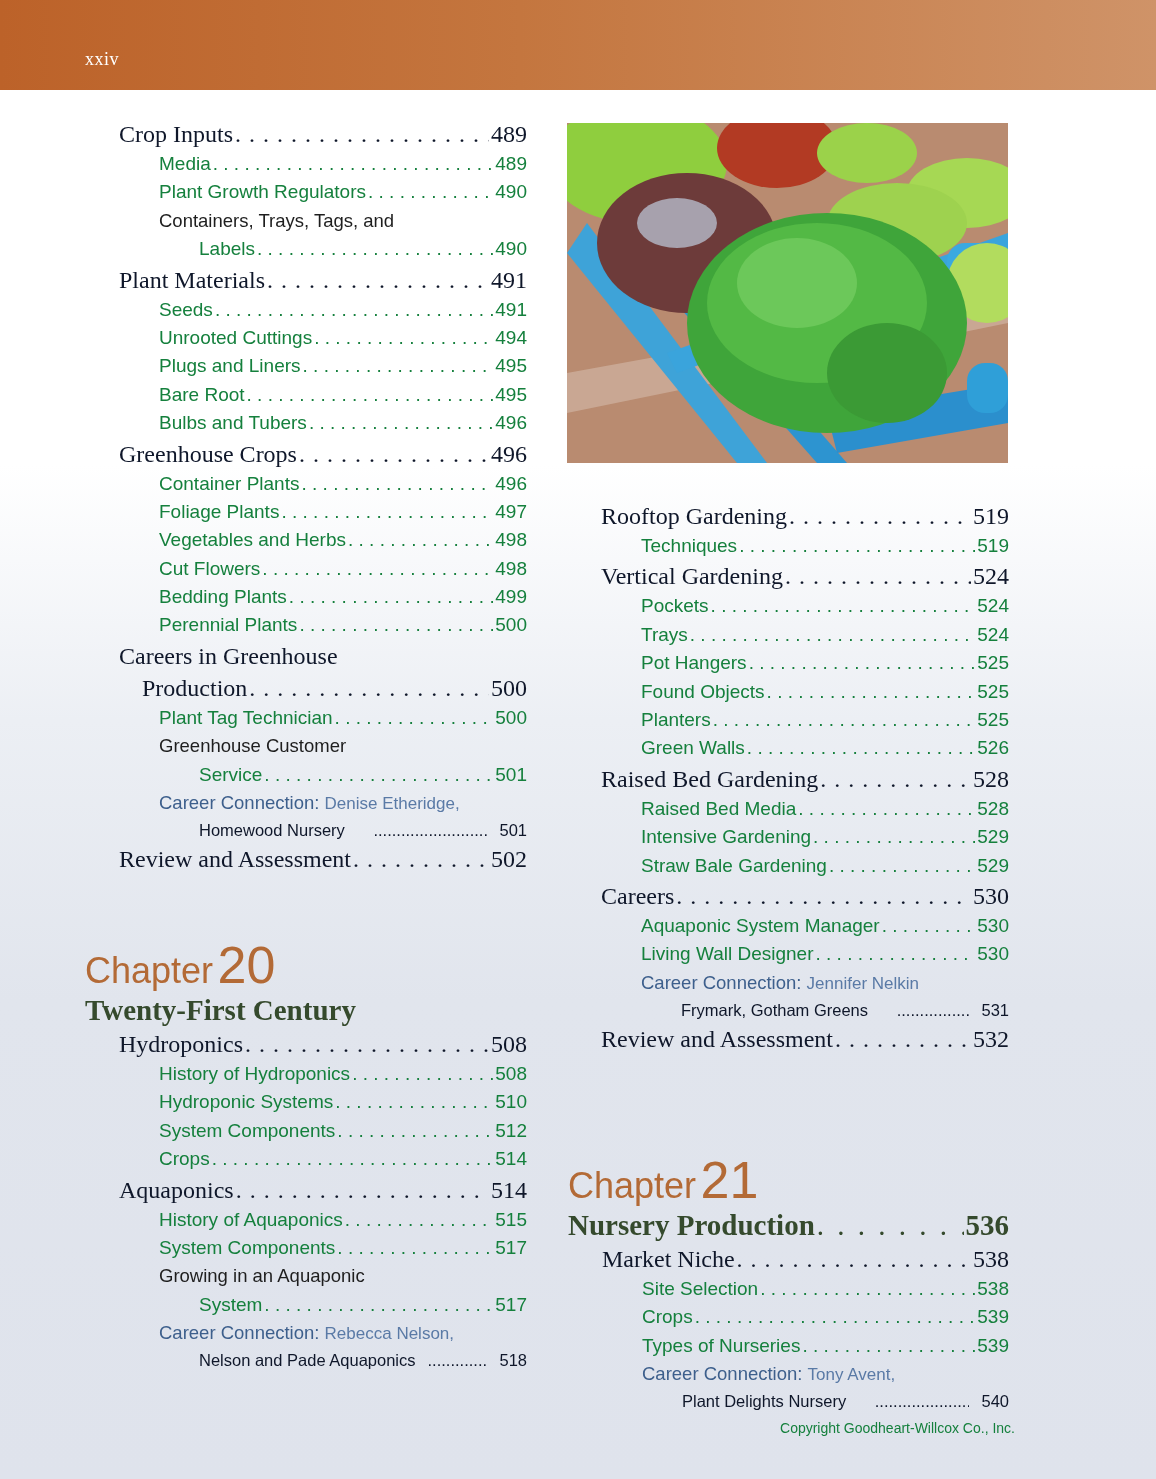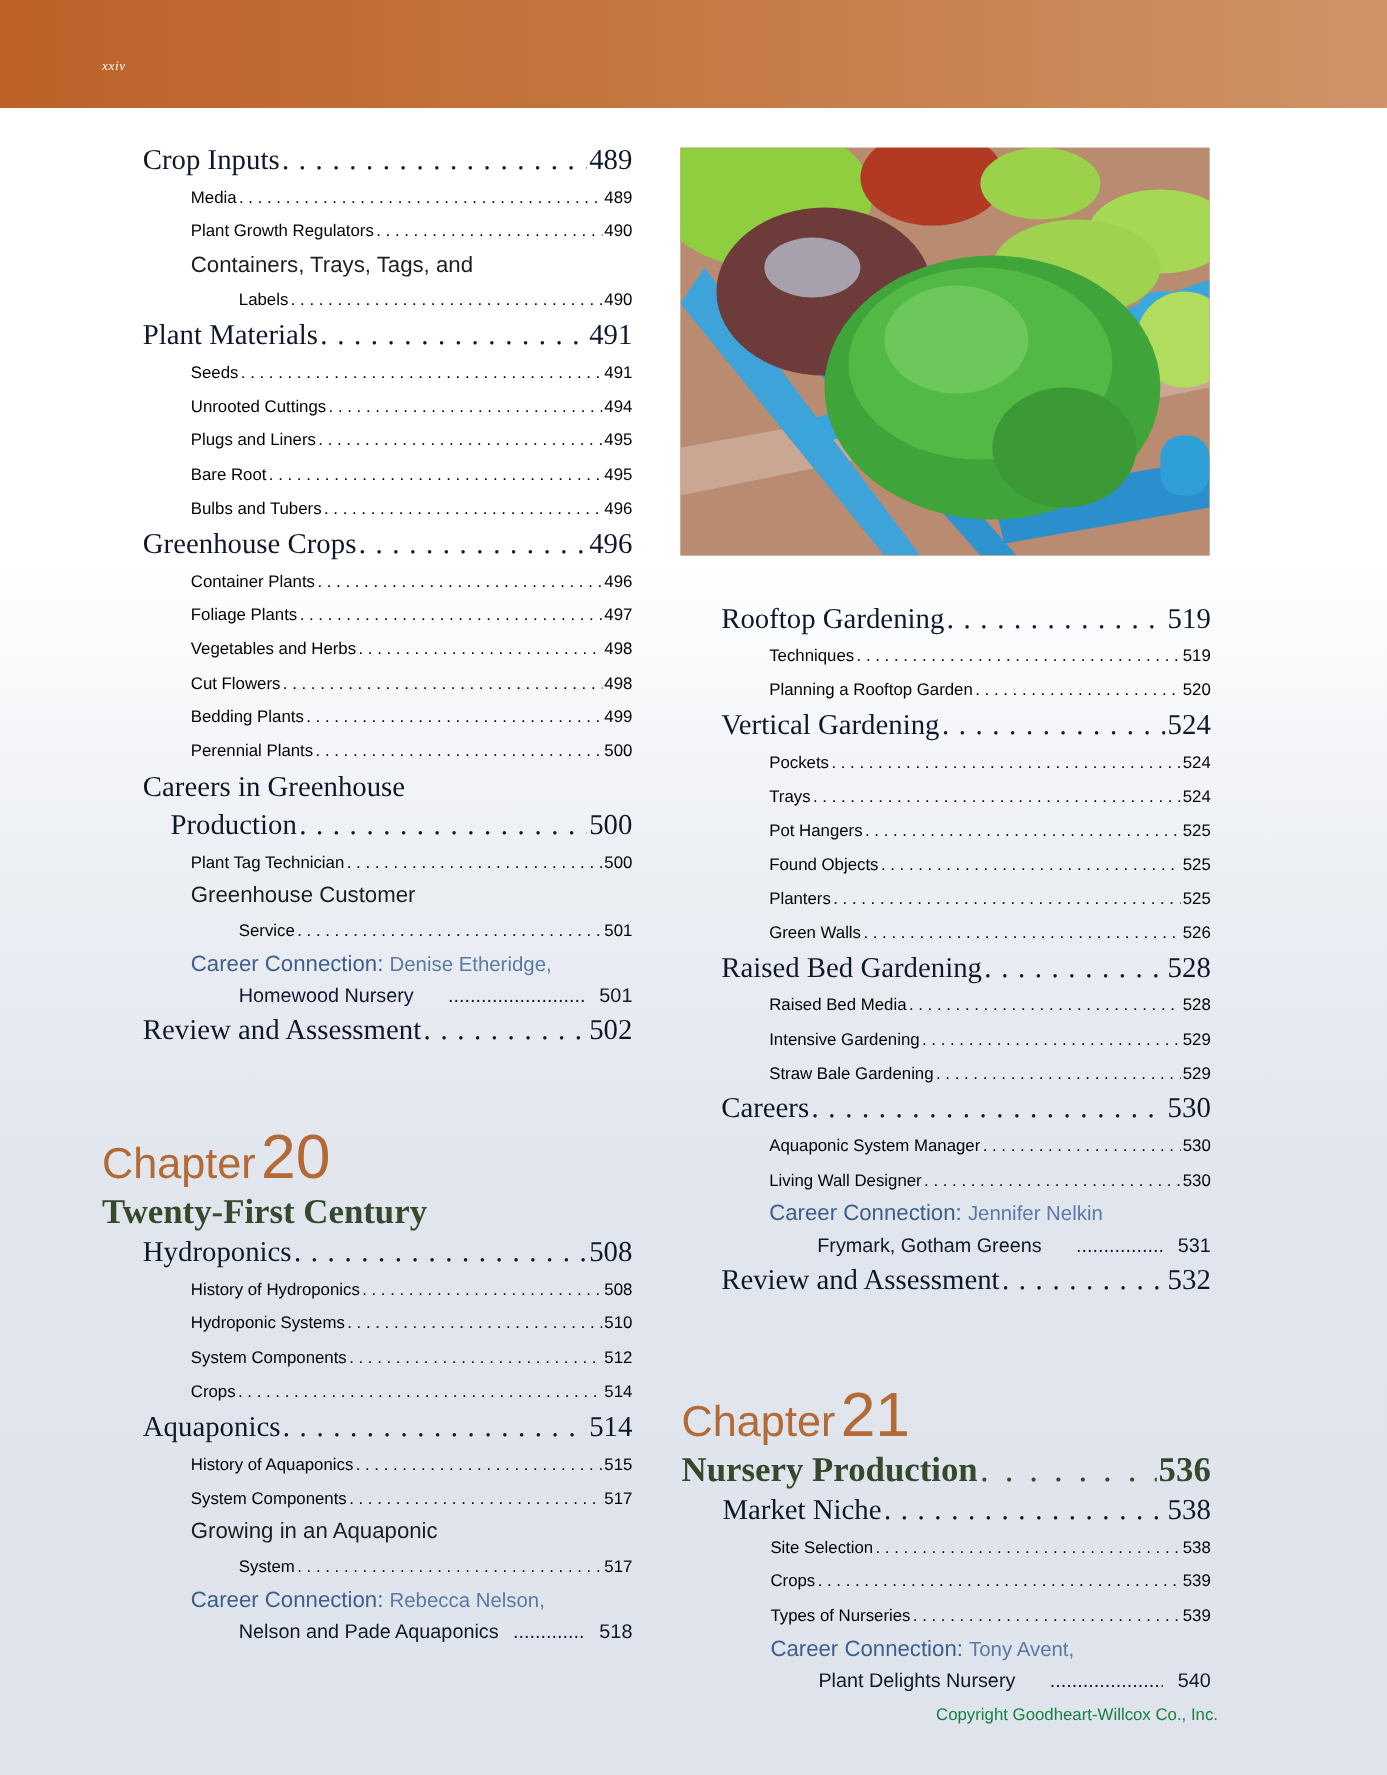--- a/index.html
+++ b/index.html
@@ -7,37 +7,37 @@
     width: 1156px; height: 1479px; position: relative; overflow: hidden;
     background: linear-gradient(to bottom, #ffffff 0px, #ffffff 465px, #eceff4 720px, #e1e5ed 1000px, #dfe3ec 1479px);
     font-family: "Liberation Sans", sans-serif;
   }
   .header-band {
     position: absolute; left: 0; top: 0; width: 1156px; height: 90px;
     background: linear-gradient(to right, #bc6229 0%, #c4763f 45%, #cf9368 100%);
   }
   .folio {
     position: absolute; left: 85px; top: 49px;
-    font-family: "Liberation Serif", serif; font-size: 11px; color: #ffffff; letter-spacing: 0.5px; font-style: italic;
+    font-family: "Liberation Serif", serif; font-size: 18px; color: #ffffff; letter-spacing: 0.5px;
   }
   .col { position: absolute; }
   .col-left { left: 119px; top: 118px; width: 408px; }
   .col-right { left: 601px; top: 500px; width: 408px; }
   .col-right2 { left: 568px; top: 1133px; width: 441px; }
   .chap20 { left: 85px; top: 918px; width: 442px; }
 
   .row { display: flex; align-items: baseline; white-space: nowrap; }
   .row .dots { flex: 1; overflow: hidden; margin: 0 2px; }
   .row .dots::before { content: ". . . . . . . . . . . . . . . . . . . . . . . . . . . . . . . . . . . . . . . . . . . . . . . . . . . . . . . . . . . . . . . . . . . . . . . . . . . . ."; }
   .row .page { text-align: right; }
 
   .sec { font-family: "Liberation Serif", serif; font-size: 24px; color: #0f172a; height: 32px; line-height: 32px; }
   .sec .dots { letter-spacing: 1px; }
   .sec-indent { padding-left: 23px; }
-  .sub { font-family: "Liberation Sans", sans-serif; font-size: 14px; color: #000000; height: 28.4px; line-height: 28.4px; padding-left: 40px; }
+  .sub { font-family: "Liberation Sans", sans-serif; font-size: 19px; color: #15803d; height: 28.4px; line-height: 28.4px; padding-left: 40px; }
   .sub-wrap { padding-left: 80px; }
   .sub-line1 { font-size: 18.5px; color: #1e1e1e; height: 28.4px; line-height: 28.4px; padding-left: 40px; white-space: nowrap; }
   .cc1 { font-size: 18.5px; color: #3d5f8c; height: 28px; line-height: 28px; padding-left: 40px; white-space: nowrap; }
   .cc1 .cc-name { font-size: 17px; color: #5a7aa6; }
   .cc2 { font-size: 16.5px; color: #0f172a; height: 26px; line-height: 26px; padding-left: 80px; gap: 12px; }
   .cc2 .dots::before { content: "......................................................................................................"; }
   .cc2 .dots { margin: 0; letter-spacing: 0; }
 
   .chap-label { font-family: "Liberation Sans", sans-serif; color: #b36a36; height: 54px; line-height: 54px; white-space: nowrap; margin-top: 20px; }
   .chap-label .word { font-size: 36px; }
@@ -268,25 +268,20 @@
   <div class="row sec">
       <span>Rooftop Gardening</span>
       <span class="dots"></span>
       <span class="page">519</span>
     </div>
   <div class="row sub">
       <span>Techniques</span>
       <span class="dots"></span>
       <span class="page">519</span>
     </div>
-  <div class="row sub">
-      <span>Planning a Rooftop Garden</span>
-      <span class="dots"></span>
-      <span class="page">520</span>
-    </div>
 
   <div class="row sec">
       <span>Vertical Gardening</span>
       <span class="dots"></span>
       <span class="page">524</span>
     </div>
   <div class="row sub">
       <span>Pockets</span>
       <span class="dots"></span>
       <span class="page">524</span>

